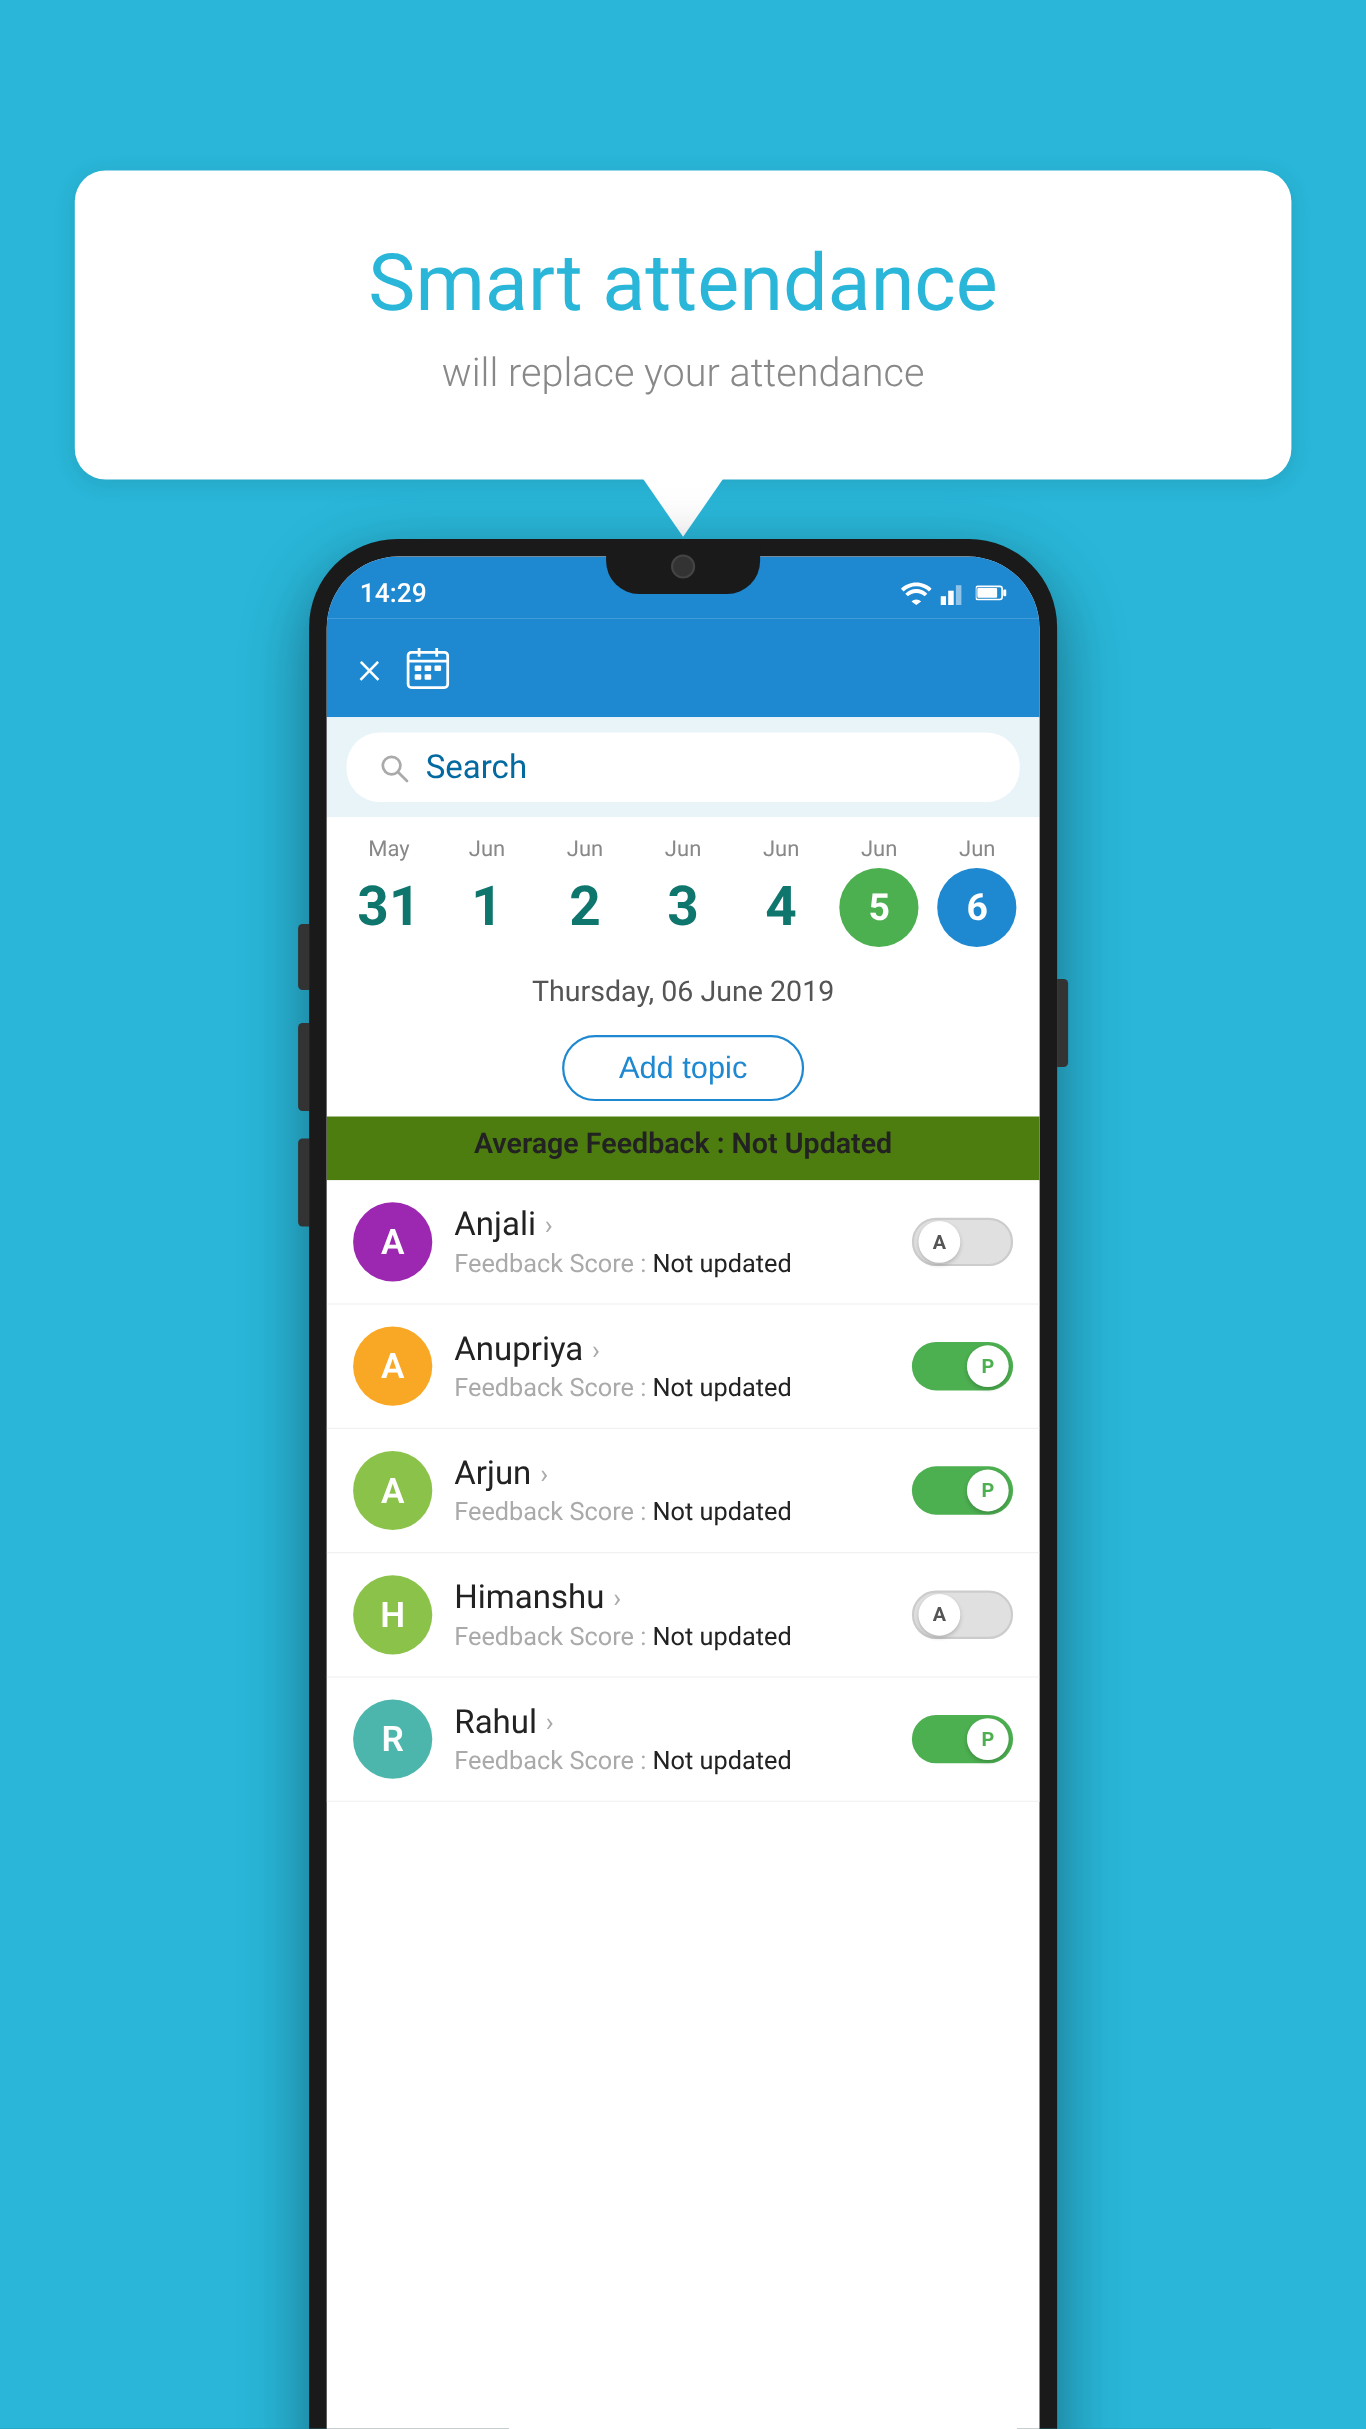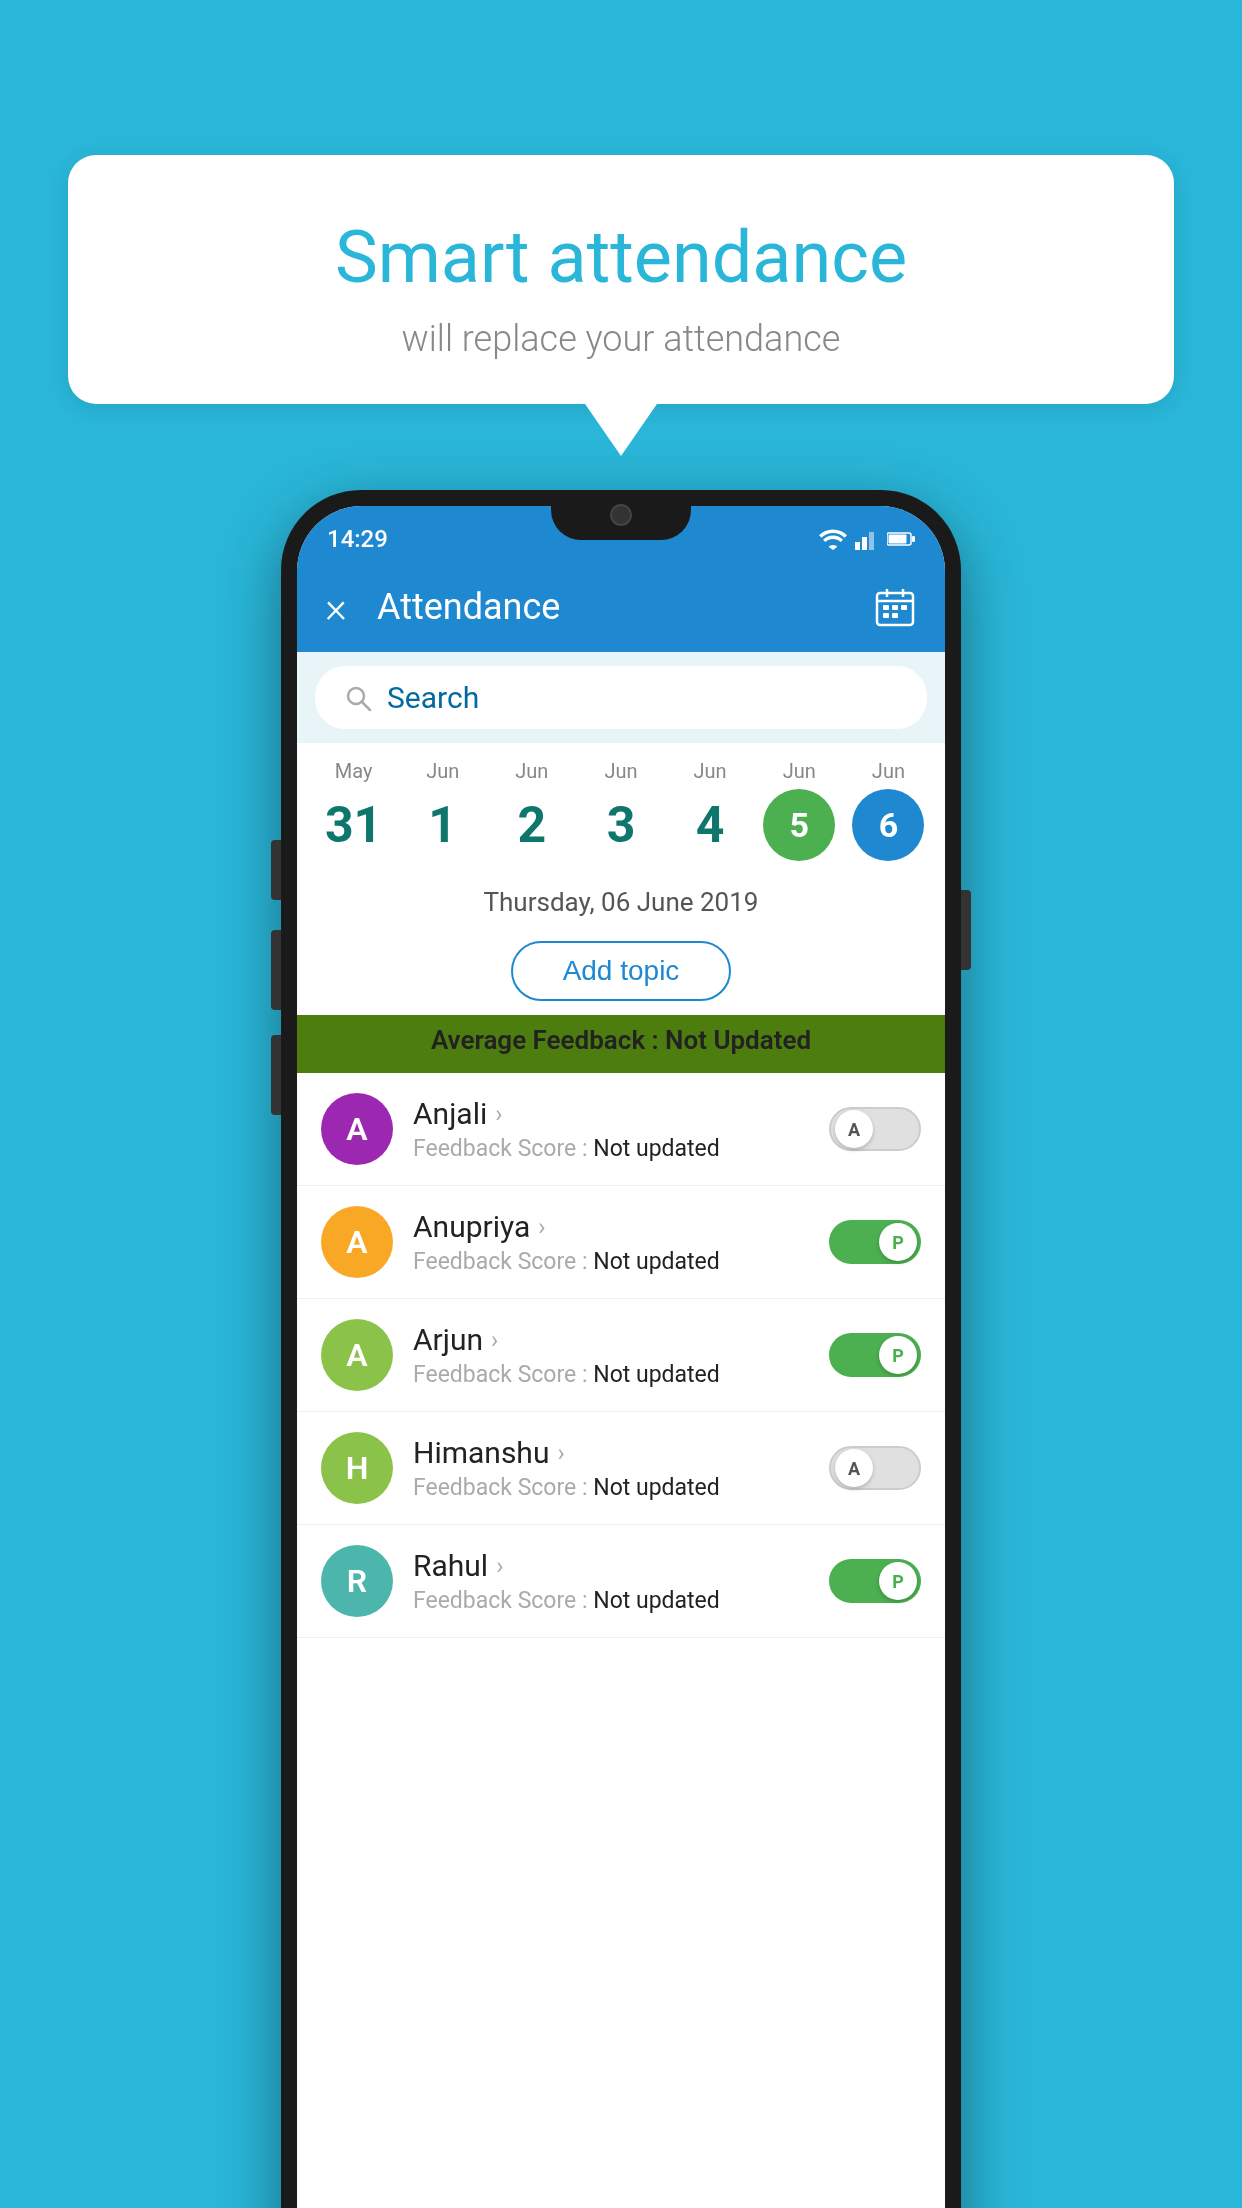--- a/index.html
+++ b/index.html
@@ -17,21 +17,21 @@
     .speech-bubble-container {
       position: absolute;
       top: 155px;
       left: 68px;
       right: 68px;
     }
 
     .speech-bubble {
       background: white;
       border-radius: 28px;
-      padding: 60px 40px 44px 40px;
+      padding: 60px 40px 76px 40px;
       text-align: center;
       position: relative;
       box-shadow: 0 4px 20px rgba(0,0,0,0.1);
     }
 
     .speech-bubble::after {
       content: '';
       position: absolute;
       bottom: -52px;
       left: 50%;
@@ -454,21 +454,20 @@
           <svg width="28" height="16" viewBox="0 0 28 16" fill="white">
             <rect x="0" y="2" width="24" height="12" rx="2" stroke="white" stroke-width="1.5" fill="none"></rect>
             <rect x="1.5" y="3.5" width="18" height="9" rx="1" fill="white"></rect>
             <rect x="25" y="5" width="3" height="6" rx="1" fill="white"></rect>
           </svg>
         </div>
       </div>
 
       <div class="app-bar">
         <span class="app-bar-close" style="font-size:42px; font-weight:300;">×</span>
-        <span class="app-bar-title">Attendance</span>
 
         <svg width="44" height="44" viewBox="0 0 44 44" fill="white" style="cursor:pointer;">
           <rect x="4" y="8" width="36" height="32" rx="3" stroke="white" stroke-width="2.5" fill="none"></rect>
           <line x1="4" y1="16" x2="40" y2="16" stroke="white" stroke-width="2.5"></line>
           <line x1="14" y1="4" x2="14" y2="12" stroke="white" stroke-width="2.5"></line>
           <line x1="30" y1="4" x2="30" y2="12" stroke="white" stroke-width="2.5"></line>
           <rect x="10" y="20" width="6" height="5" rx="1" fill="white"></rect>
           <rect x="19" y="20" width="6" height="5" rx="1" fill="white"></rect>
           <rect x="28" y="20" width="6" height="5" rx="1" fill="white"></rect>
           <rect x="10" y="28" width="6" height="5" rx="1" fill="white"></rect>

